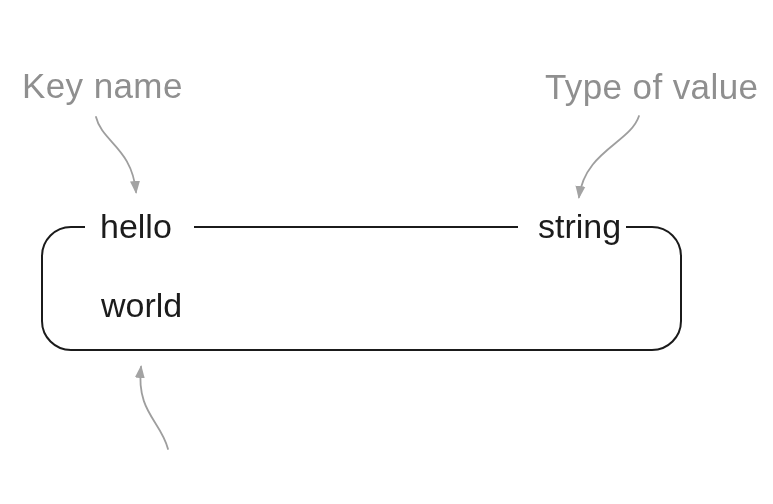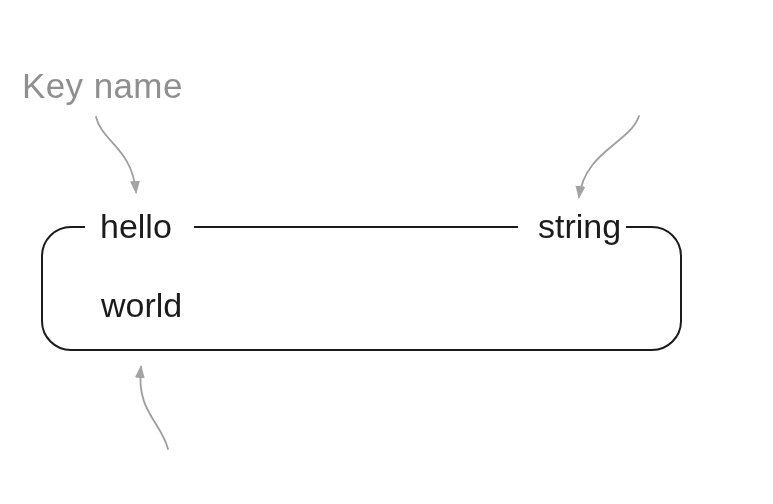--- a/index.html
+++ b/index.html
@@ -103,20 +103,21 @@
       <marker id="ah" markerUnits="userSpaceOnUse" markerWidth="14" markerHeight="12" refX="11" refY="6" orient="auto">
         <path d="M0,1 L13,6 L0,11 Z" fill="#a3a3a3"></path>
       </marker>
     </defs>
     <path d="M 96,88 C 102,113 132,119 136,163" fill="none" stroke="#9e9e9e" stroke-width="1.8" stroke-linecap="round" marker-end="url(#ah)"></path>
     <path d="M 639,87 C 630,114 585,122 579,168" fill="none" stroke="#9e9e9e" stroke-width="1.8" stroke-linecap="round" marker-end="url(#ah)"></path>
     <path d="M 168,420 C 161,392 136,383 141,338" fill="none" stroke="#9e9e9e" stroke-width="1.8" stroke-linecap="round" marker-end="url(#ah)"></path>
   </svg>
 
   <div class="gray-label key-name-label">Key name</div>
+  <div class="gray-label type-label">Type of value</div>
 
   <div class="record-box"></div>
 
   <div class="border-word key-word">hello</div>
   <div class="border-word type-word">string</div>
   <div class="value-word">world</div>
 
 
 </div>
 

